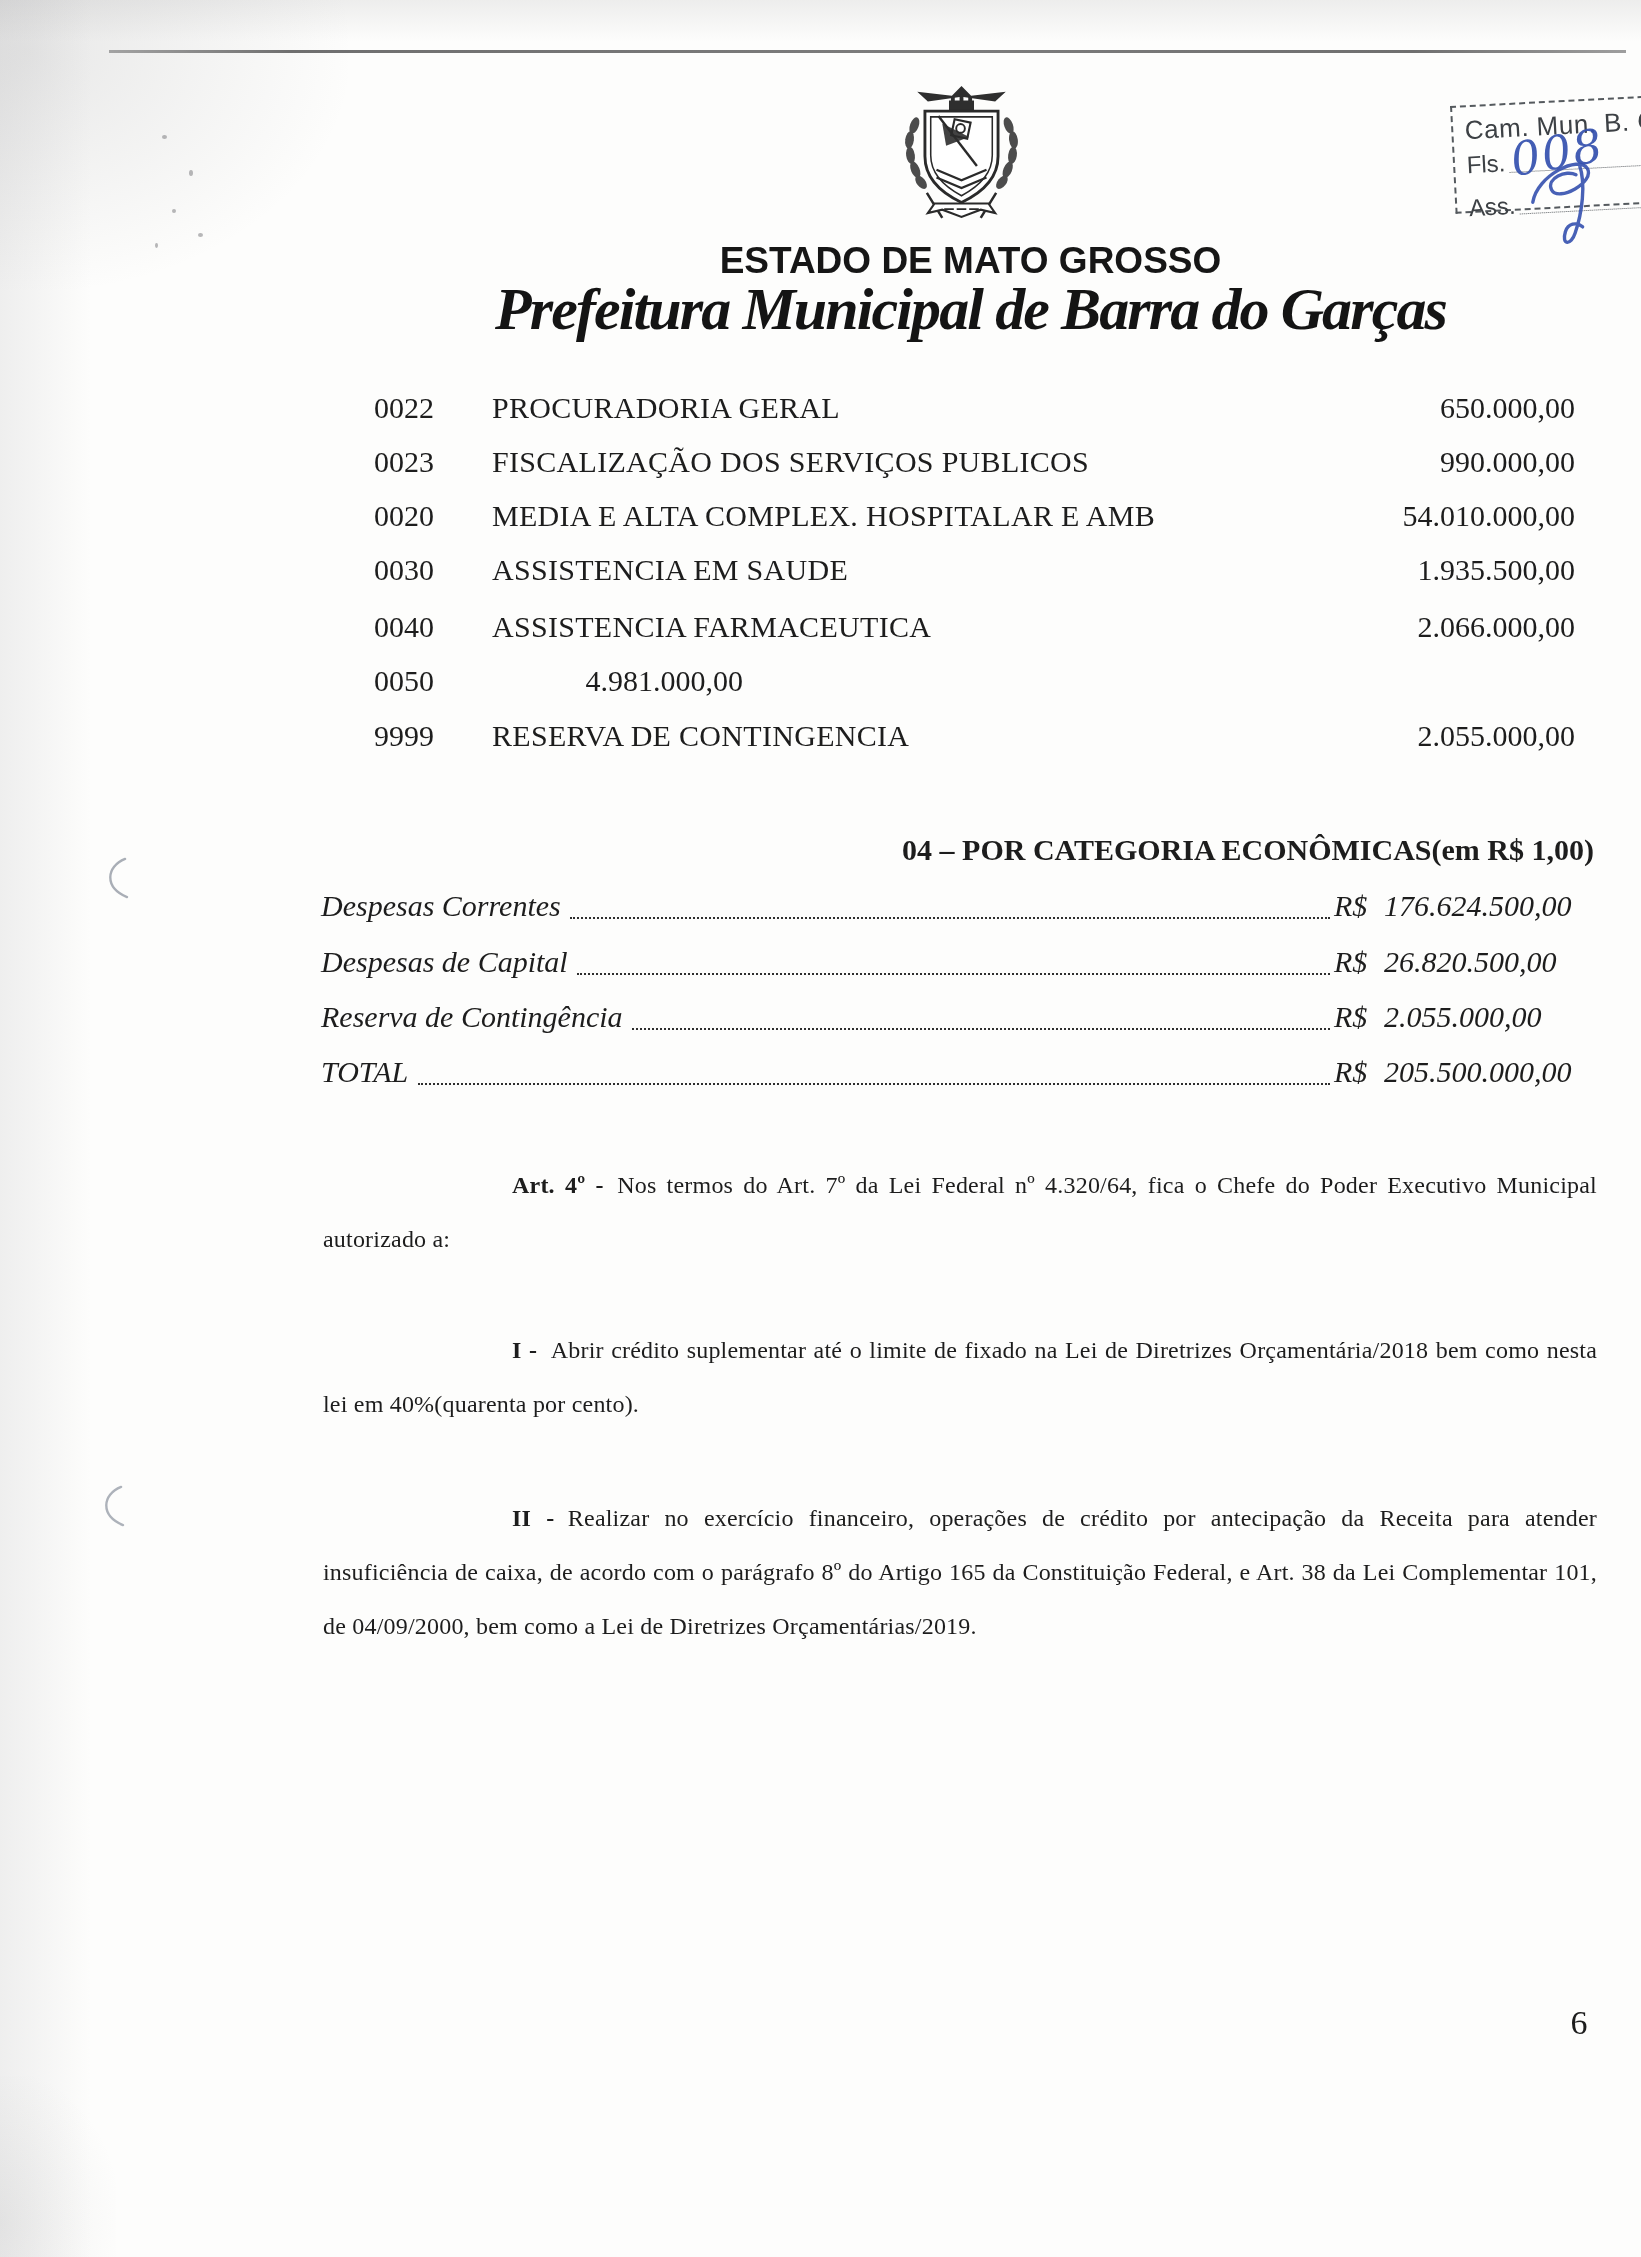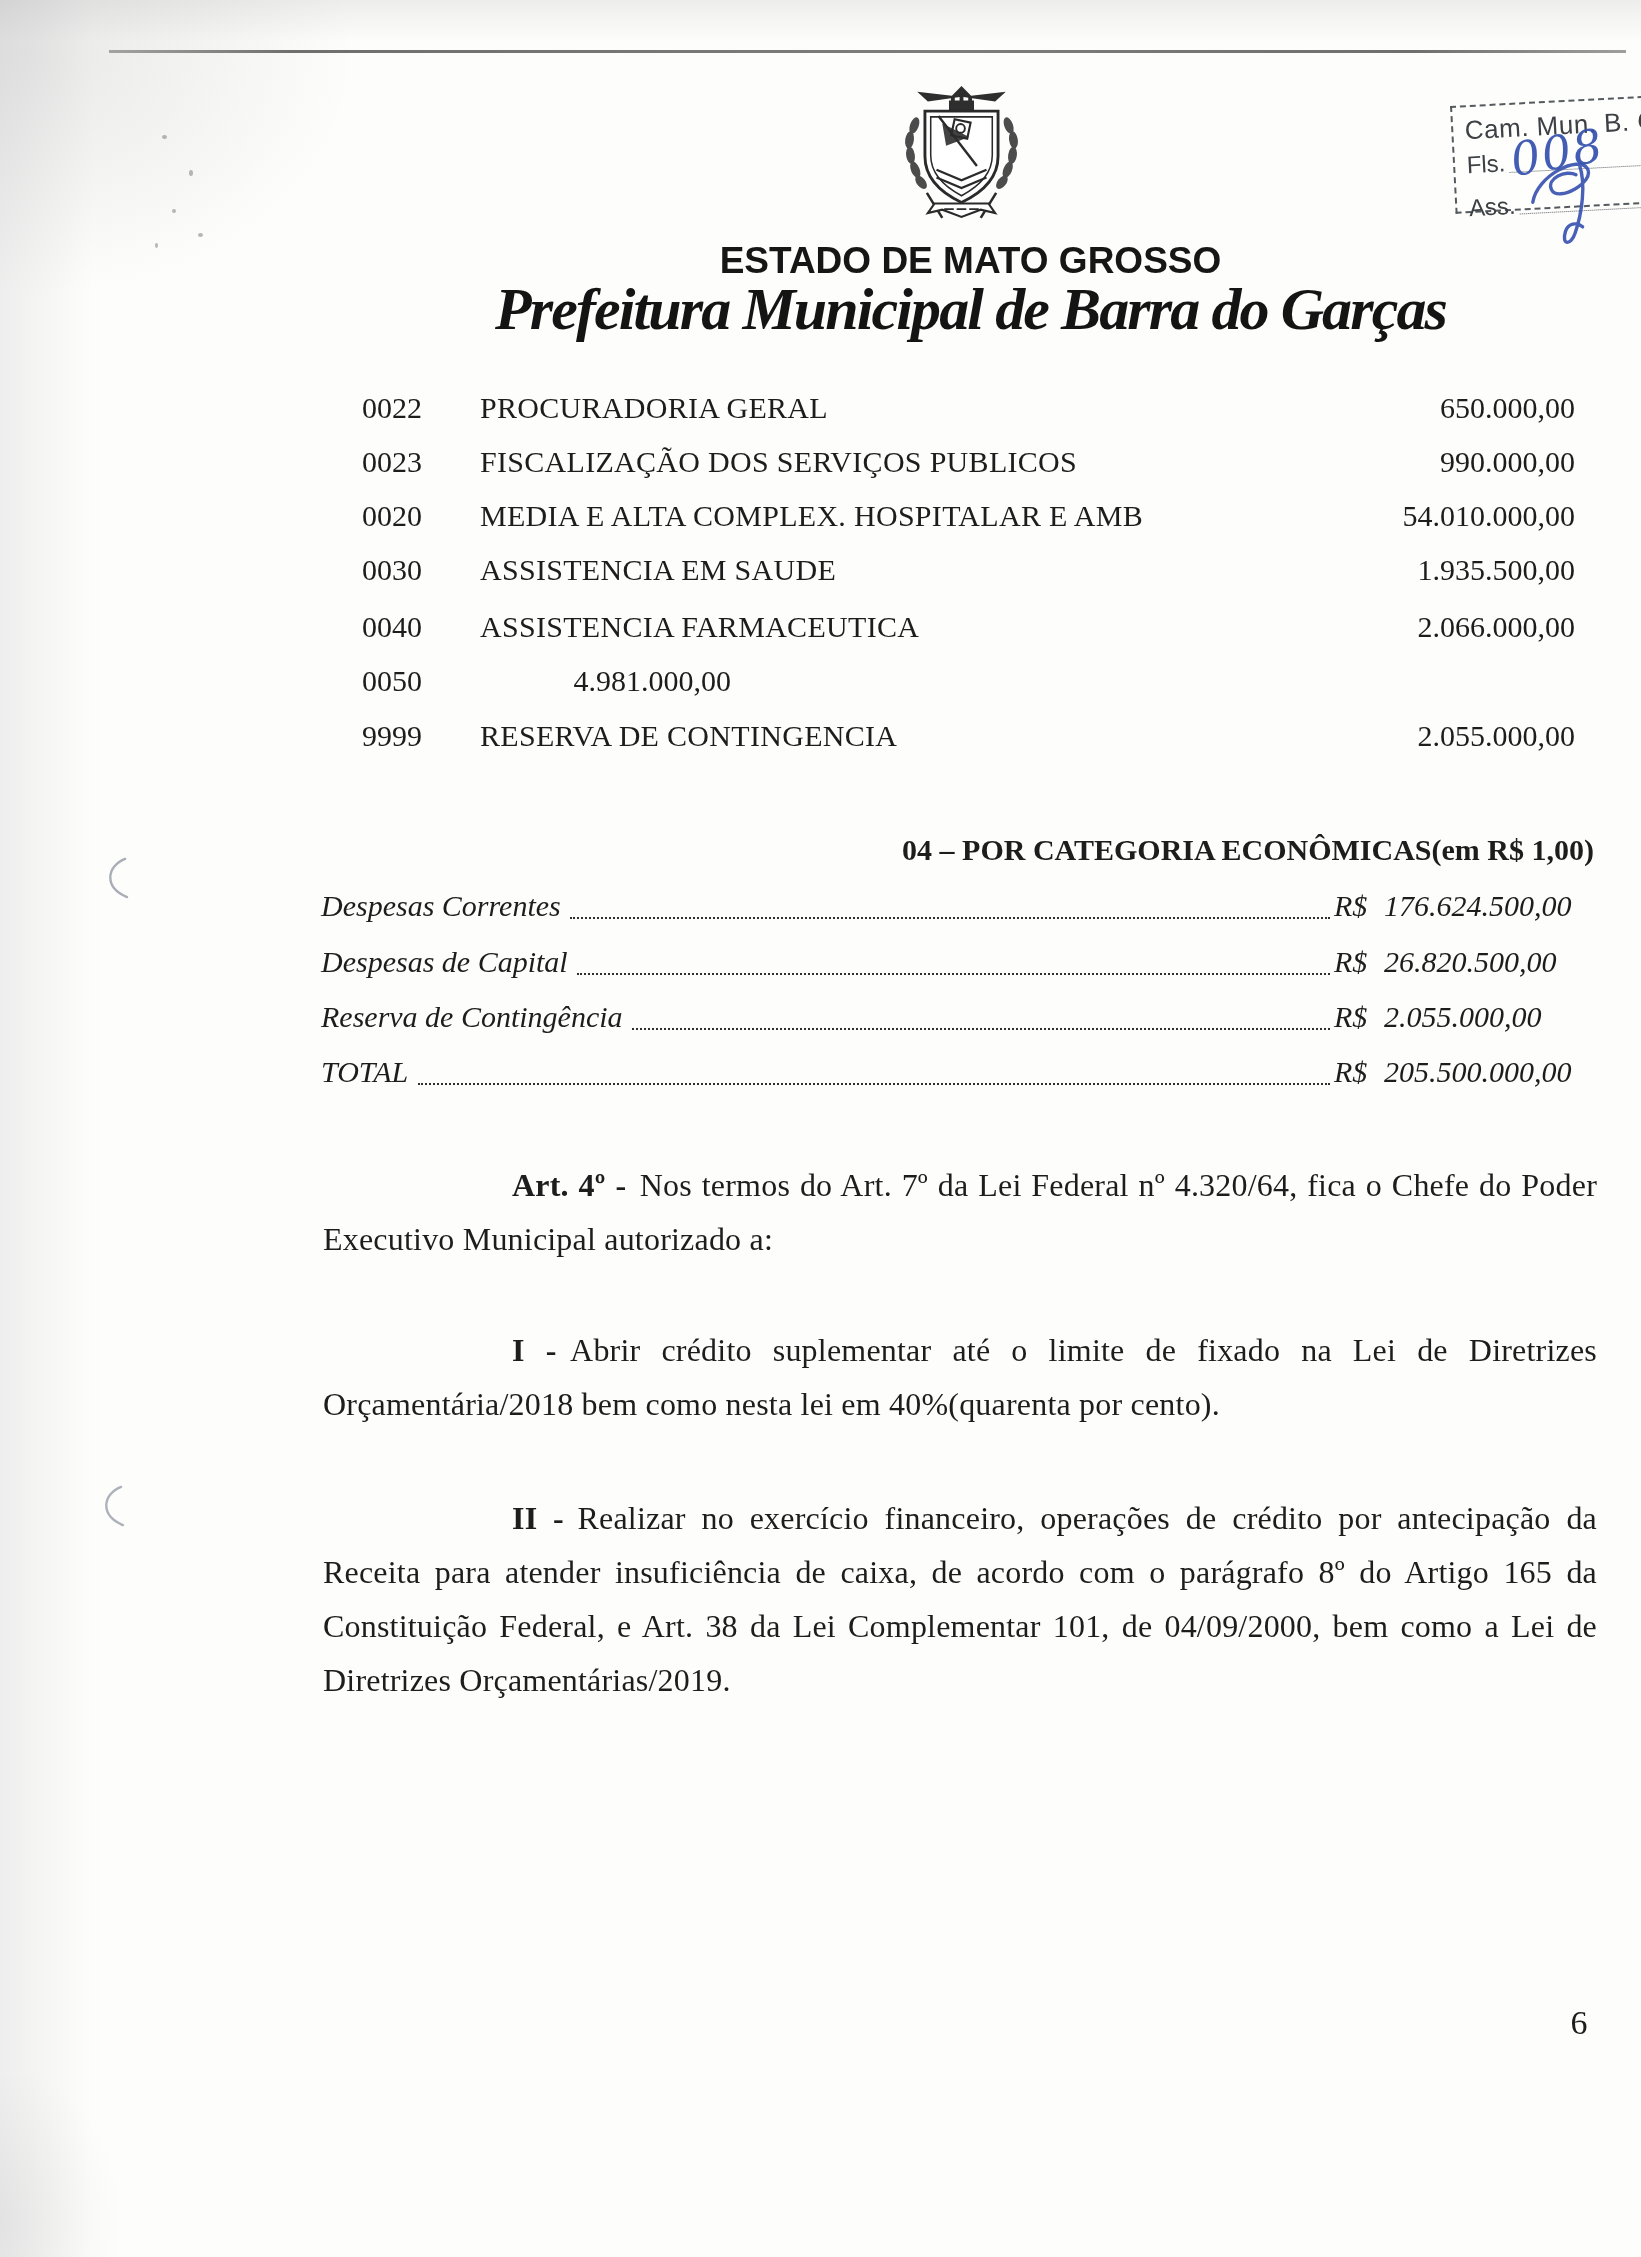--- a/index.html
+++ b/index.html
@@ -38,34 +38,34 @@
   .stamp-row{display:flex;margin-top:5.8px;font-size:24px;}
   .stamp-row.second{margin-top:14.5px;}
   .stamp-leader{flex:1;border-bottom:1.9px dotted #5b5f63;align-self:flex-end;margin:0 0 4.8px 3.9px;}
   .stamp-folio{position:absolute;left:56px;top:23px;
     font-family:"DejaVu Serif", serif;font-style:italic;font-size:46px;
     color:#3450ae;transform:rotate(-7deg);opacity:0.92;letter-spacing:1.9px;}
   .stamp-signature{position:absolute;left:64px;top:50px;}
   
   .budget-table{position:absolute;left:362px;top:388px;width:1213px;font-size:30px;}
   .trow{position:absolute;left:0;width:100%;height:39px;display:flex;align-items:center;}
-  .trow .code{width:118px;}
+  .trow .code{width:118px;margin-left:12px;}
   .trow .pname{flex:1;letter-spacing:0.3px;}
   .trow .amt{width:251px;text-align:right;}
   
   .cat-block{position:absolute;left:321px;top:830px;width:1273px;font-size:30px;}
   .cat-title{position:absolute;left:0;top:0;width:100%;height:39px;display:flex;
     justify-content:flex-end;font-weight:bold;align-items:center;}
   .cat-row{position:absolute;left:0;width:100%;height:39px;display:flex;align-items:center;font-style:italic;}
   .cat-row .leader{flex:1;border-bottom:2.9px dotted #2e2e2e;align-self:flex-end;
     margin:0 3.9px 5.8px 9.7px;}
   .cat-row .cur{width:50px;}
   .cat-row .amt{width:210px;}
   
-  .para{position:absolute;left:323px;width:1274px;font-size:32px;line-height:54px;
+  .para{position:absolute;left:323px;width:1274px;font-size:24px;line-height:54px;
     text-align:justify;text-indent:189px;letter-spacing:0.2px;}
   .lead{font-weight:bold;margin-right:13.5px;}
   .pagenum{position:absolute;left:1545px;top:2004px;width:68px;text-align:center;font-size:34px;}
 </style>
 </head>
 <body>
 
 <div class="page">
 
   <div class="shade-top"></div>

